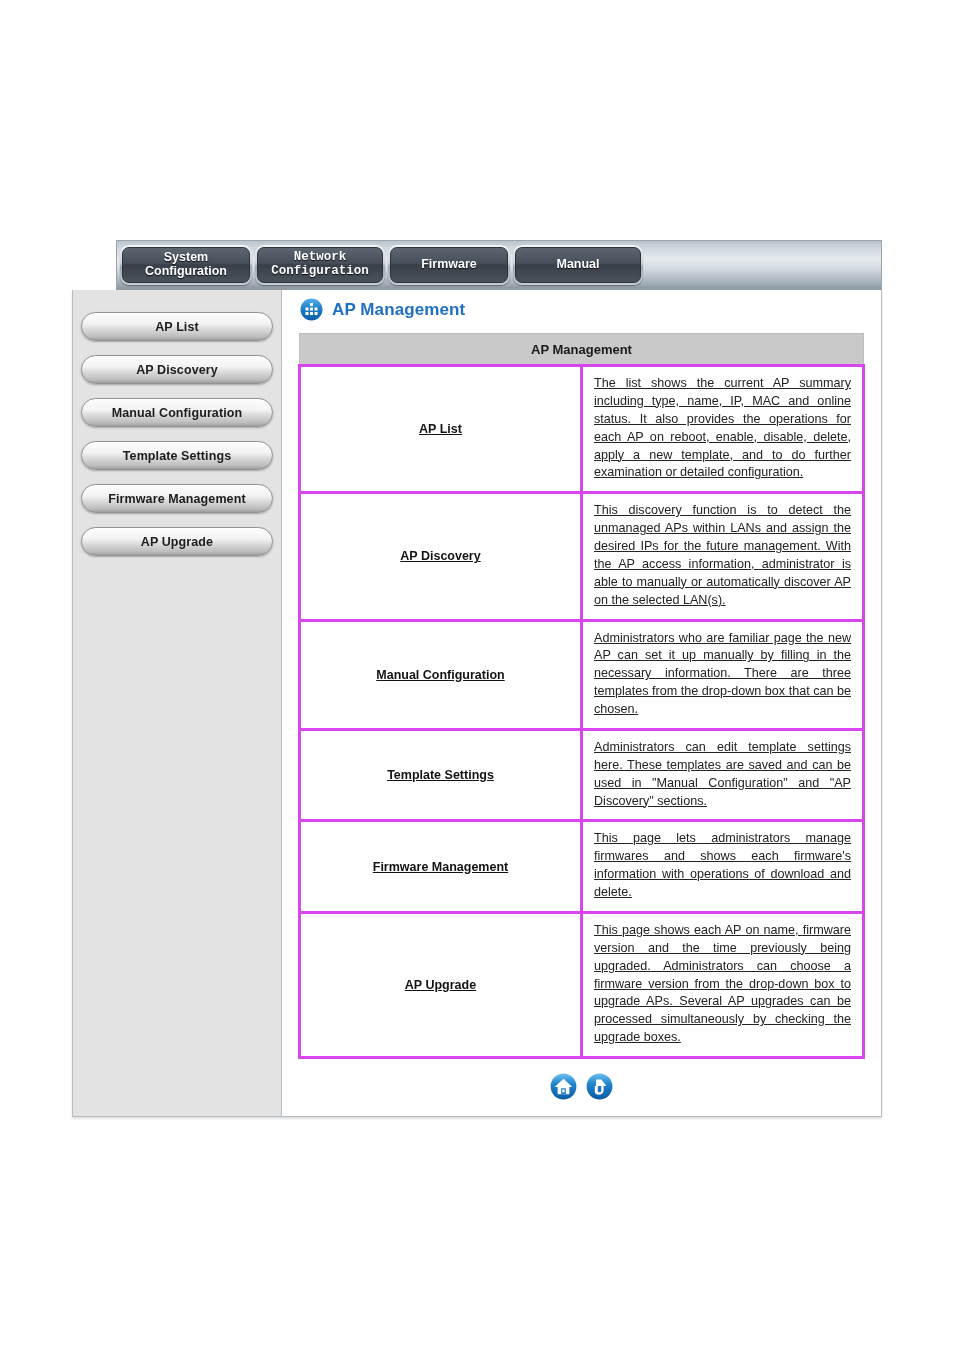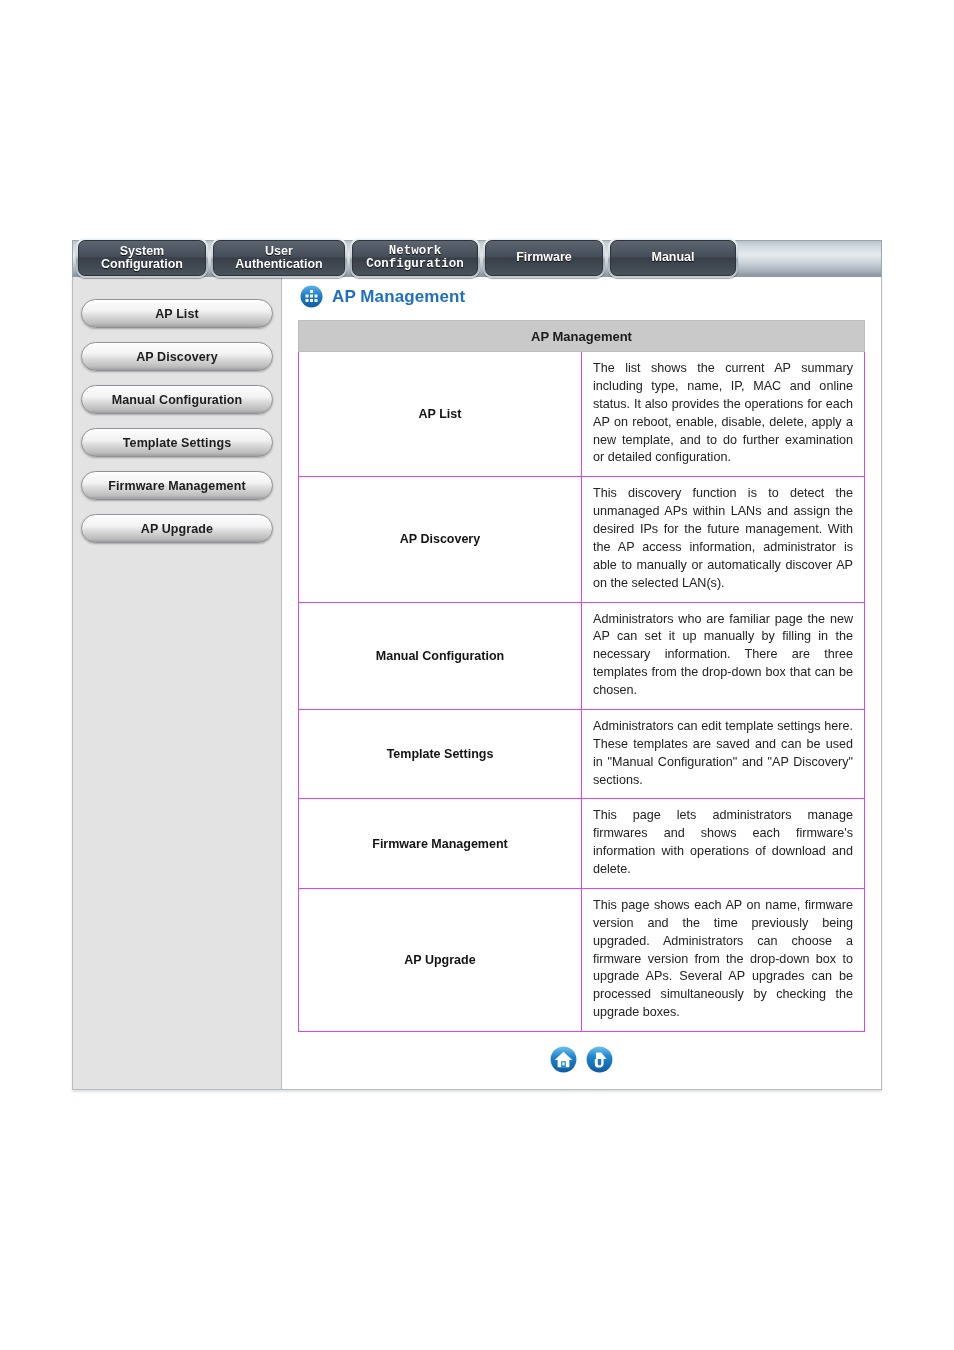--- a/index.html
+++ b/index.html
@@ -18,35 +18,36 @@
   #app-frame {
     position: absolute;
     left: 72px;
     top: 240px;
     width: 810px;
   }
 
   
   #tab-bar {
     position: relative;
-    height: 37px;
+    height: 50px;
     box-sizing: border-box;
     background: linear-gradient(to bottom,
        #b9c3cb 0%,
        #cfd7dd 14%,
        #e6ebee 40%,
        #cfd6dc 62%,
        #9fabb5 92%,
        #8c99a4 100%);
     border: 1px solid #9aa5ad;
     border-bottom: 2px solid #8e9aa4;
     display: flex;
     align-items: center;
     padding: 0 3px;
     gap: 3px;
+    margin-left: 44px;
   }
   .tab {
     position: relative;
     height: 40px;
     border-radius: 9px;
     box-sizing: border-box;
     padding: 2px;
     background: linear-gradient(to bottom, #f2f5f7 0%, #cdd4da 45%, #9ba7b1 55%, #c6ced4 100%);
     box-shadow: 0 1px 1px rgba(0,0,0,0.35);
     flex: 0 0 auto;
@@ -172,23 +173,24 @@
   #info-table th.table-caption {
     background: #c9c9c9;
     border: 1px solid #bdbdbd;
     height: 28px;
     font-size: 13px;
     font-weight: bold;
     color: #1a1a1a;
     text-align: center;
   }
   #info-table td {
-    border: 1px solid #d946ef;
+    border: 3px solid #d946ef;
     vertical-align: middle;
     background: #ffffff;
+    text-decoration: underline;
   }
   td.row-name {
     width: 155px;
     text-align: center;
     font-size: 12.5px;
     font-weight: bold;
     color: #141414;
     padding: 8px 6px;
   }
   td.row-desc {
@@ -221,26 +223,20 @@
 
   <div id="tab-bar">
 
     <div class="tab w-sysconf">
       <div class="tab-inner">
         <span class="tab-label">System</span>
         <span class="tab-label">Configuration</span>
       </div>
     </div>
 
-    <div class="tab w-userauth">
-      <div class="tab-inner">
-        <span class="tab-label">User</span>
-        <span class="tab-label">Authentication</span>
-      </div>
-    </div>
 
 
     <div class="tab w-netconf">
       <div class="tab-inner">
         <span class="tab-label">Network</span>
         <span class="tab-label">Configuration</span>
       </div>
     </div>
 
     <div class="tab w-utilities">

